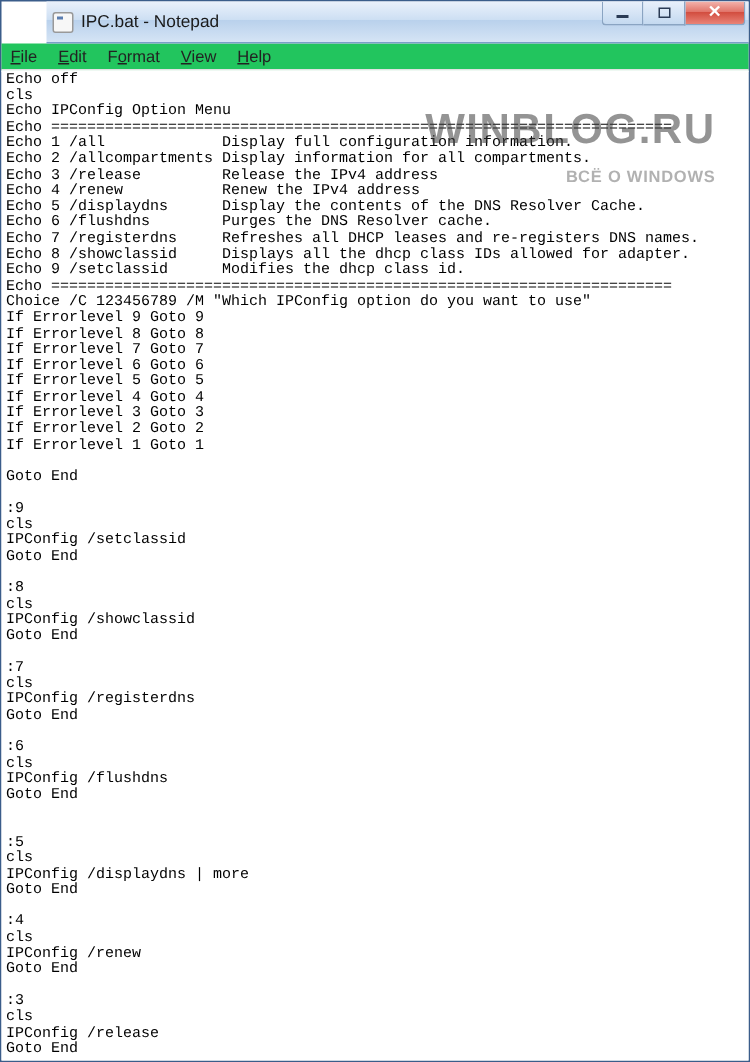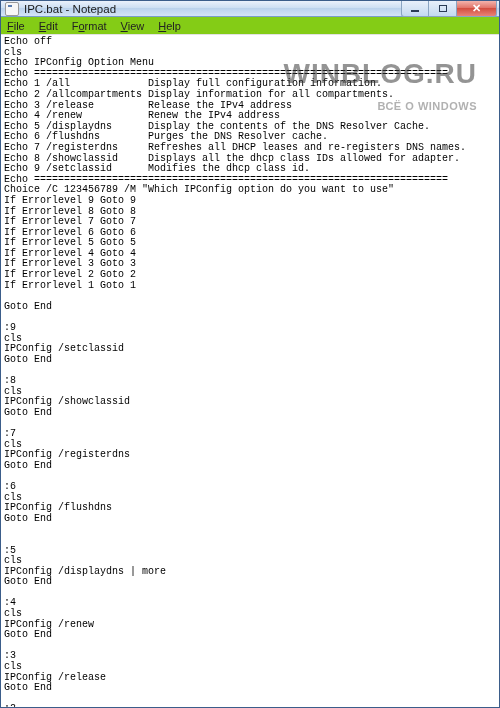--- a/index.html
+++ b/index.html
@@ -12,30 +12,31 @@
   }
   .window {
     position: relative;
     width: 500px; height: 708px;
     border: 1px solid #3b5d8a;
     background: #fff;
     display: flex;
     flex-direction: column;
   }
   .titlebar {
-    height: 16px;
+    height: 28px;
     background: linear-gradient(#eaf1fb, #cddff3 45%, #b9d1ec 46%, #d5e4f5);
     border-bottom: 1px solid #7a9ec8;
     display: flex;
     align-items: center;
     padding: 0 4px;
     font-size: 11.5px;
     color: #1a1a1a;
     position: relative;
     user-select: none;
+    margin-left: 30px;
   }
   .app-icon {
     width: 14px; height: 14px;
     margin-right: 5px;
     background: #f7f7f7;
     border: 1px solid #999;
     border-radius: 2px;
     position: relative;
   }
   .app-icon::after {
@@ -70,21 +71,21 @@
     border-left: none;
     border-radius: 0 0 3px 0;
     color: #fff;
   }
   .min-glyph { width: 8px; border-bottom: 2px solid #2a3b55; margin-top:5px;}
   .max-glyph { width: 8px; height: 7px; border: 1.5px solid #2a3b55; }
   .close-glyph { font-size: 11px; line-height: 1; }
 
   .menubar {
     height: 18px;
-    background: #84cc16;
+    background: #22c55e;
     border-bottom: 1px solid #e2e2e2;
     display: flex;
     align-items: center;
     padding: 0 2px;
     font-size: 11px;
     color: #222;
     gap: 6px;
   }
   .menu-item { padding: 1px 4px; }
   .menu-item .ul { text-decoration: underline; }

